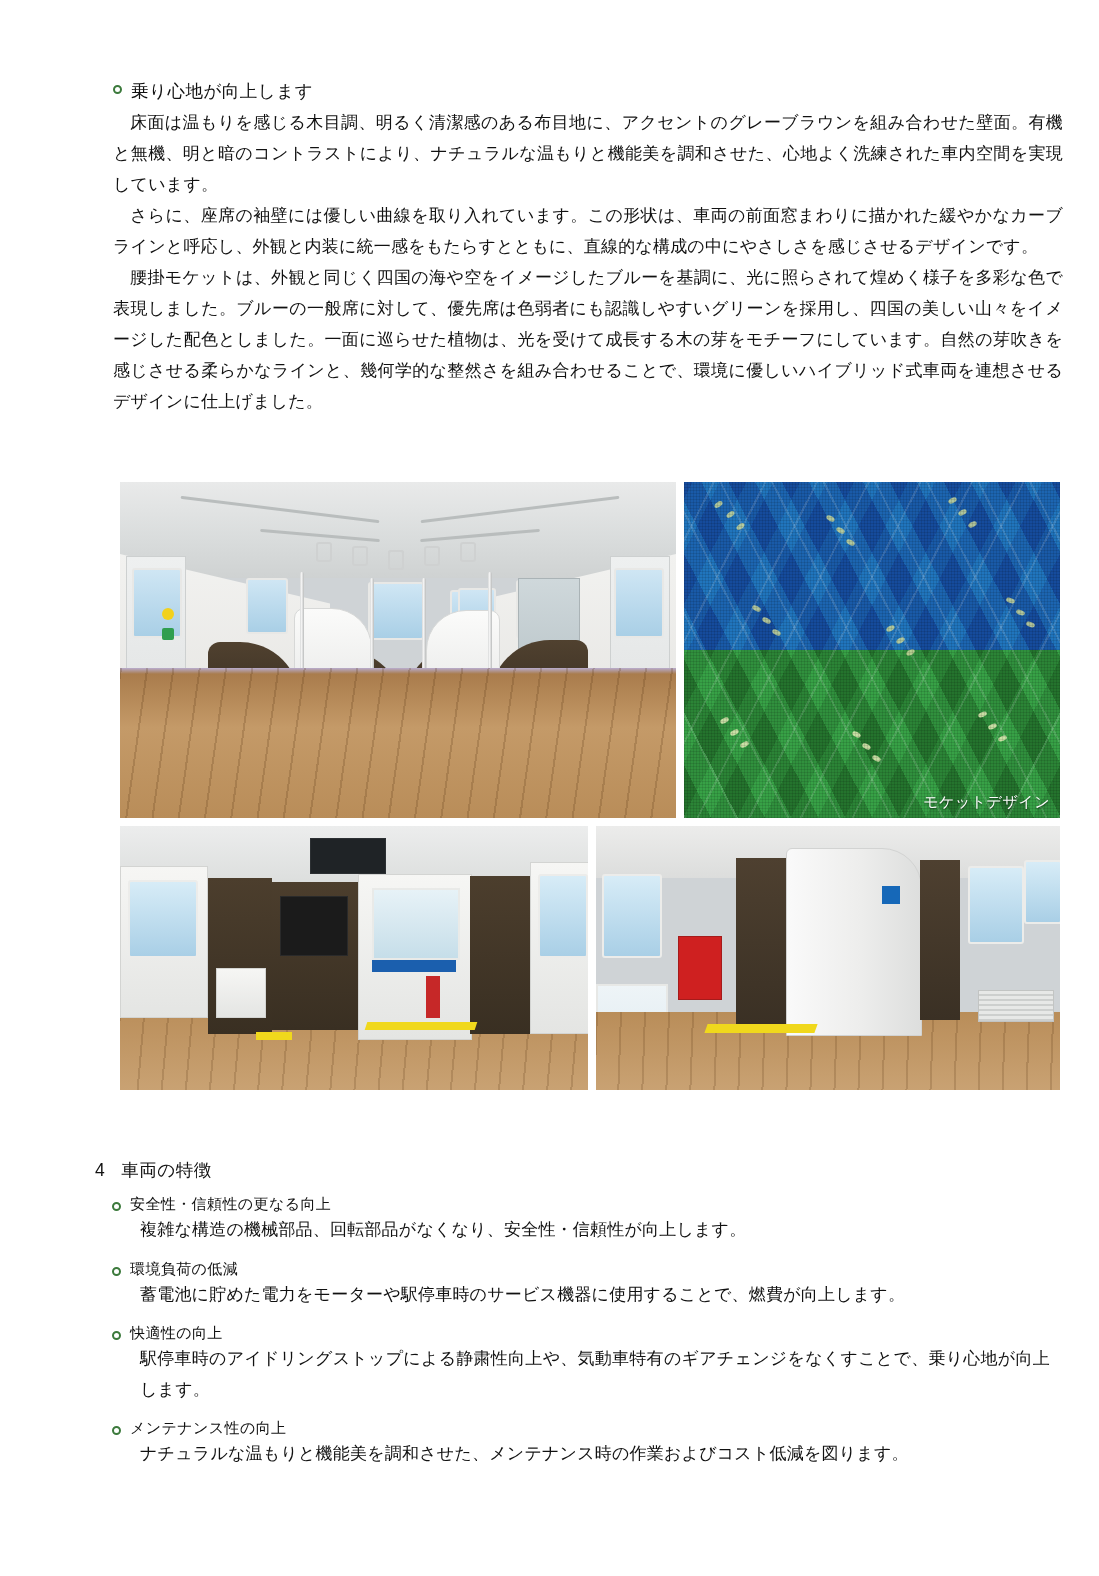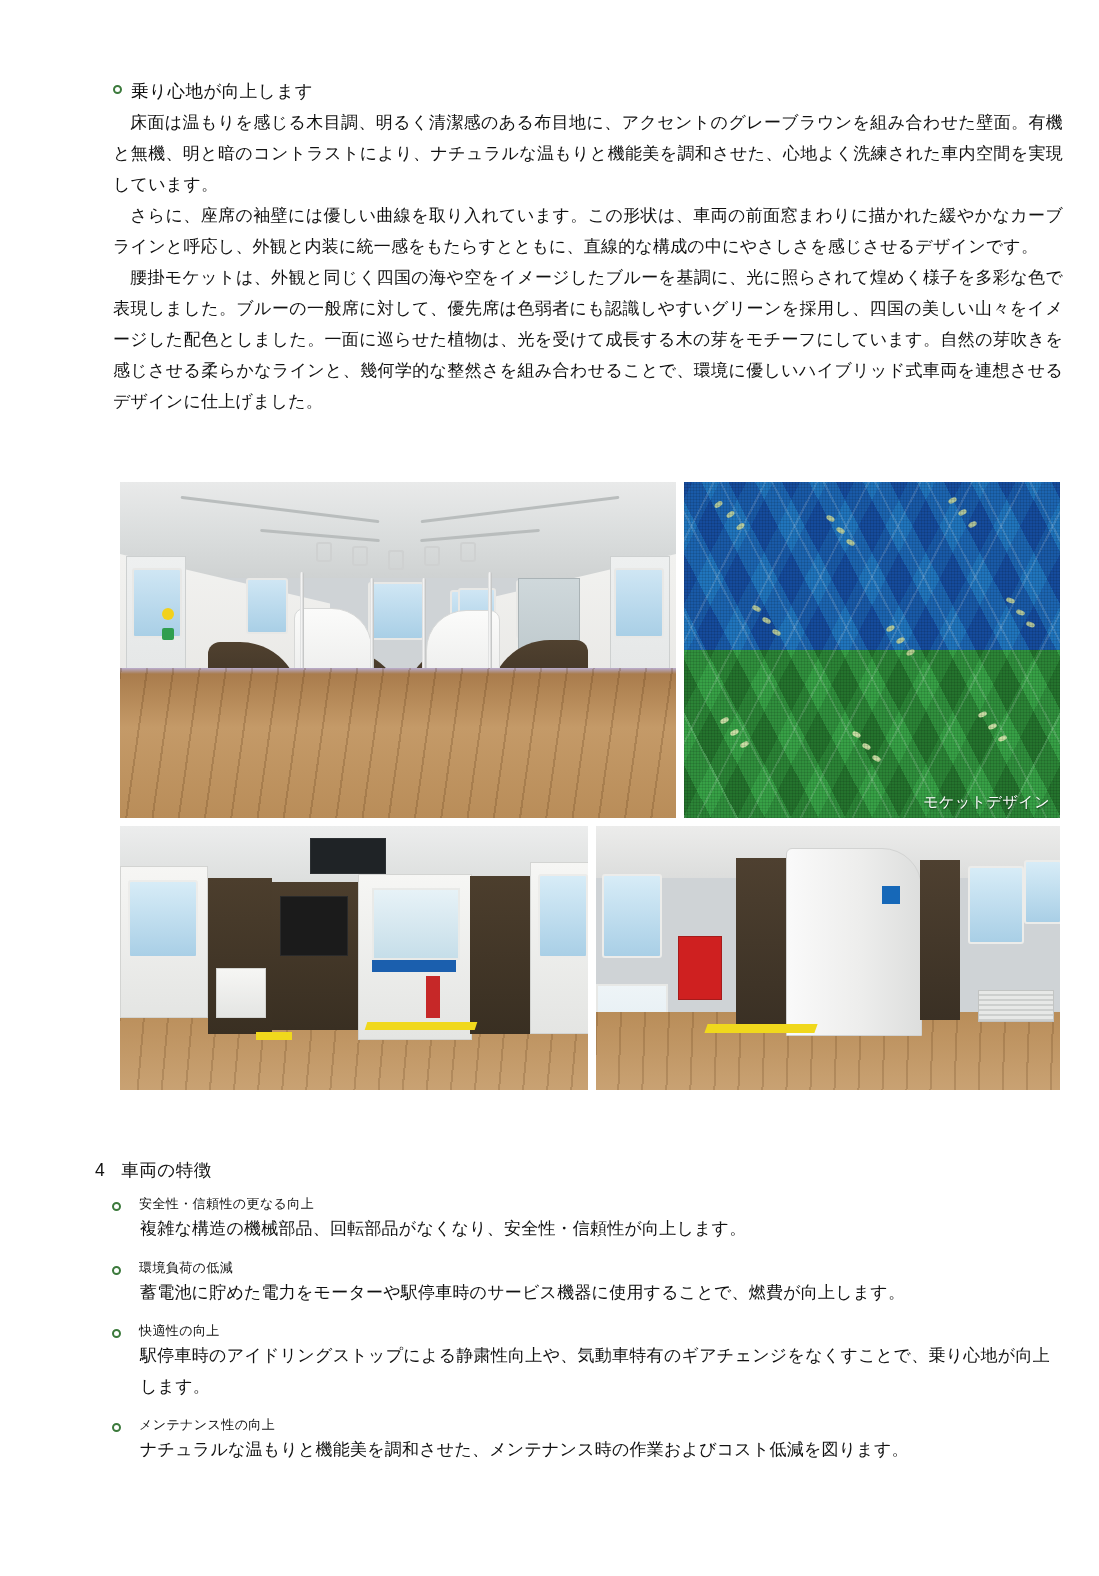--- a/index.html
+++ b/index.html
@@ -236,22 +236,22 @@
     font-size: 17.5px;
     letter-spacing: 0.5px;
     margin-bottom: 13px;
   }
   .feat {
     margin-bottom: 14px;
   }
   .feat-head {
     display: flex;
     align-items: flex-start;
-    gap: 18px;
-    font-size: 13px;
+    gap: 9px;
+    font-size: 15px;
     letter-spacing: 0.4px;
     margin-left: 17px;
   }
   .feat-body {
     font-size: 17px;
     line-height: 1.8;
     letter-spacing: 0.2px;
     margin-left: 45px;
     margin-top: 1px;
     text-align: justify;

